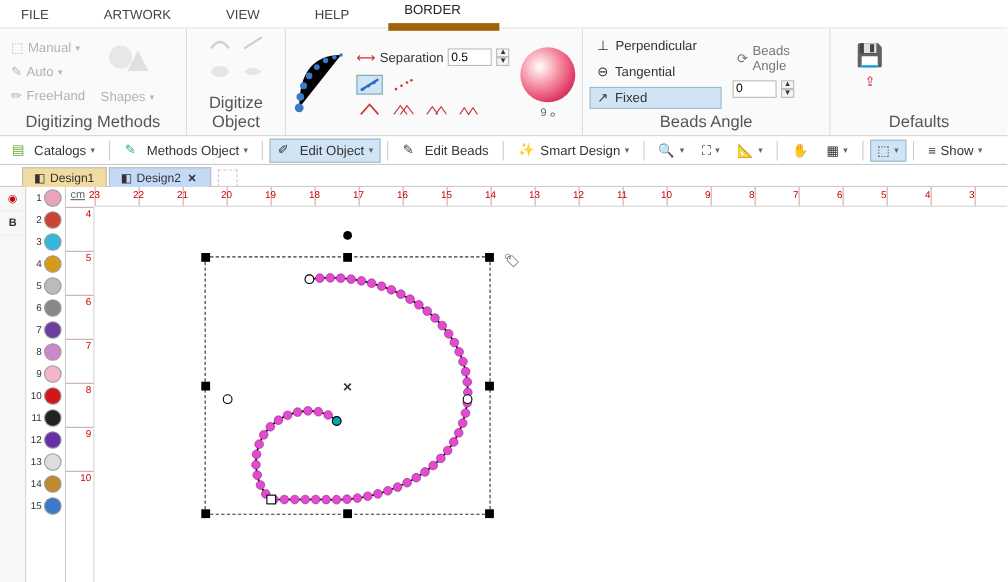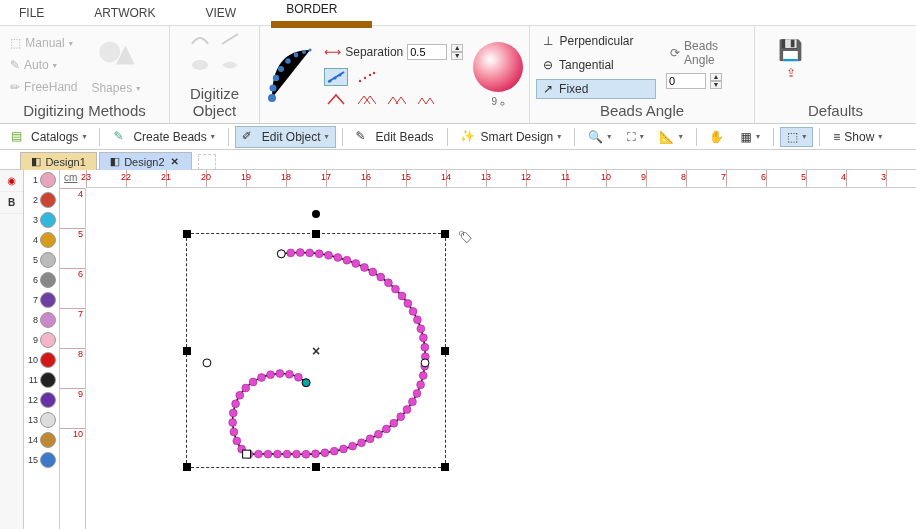--- a/index.html
+++ b/index.html
@@ -90,20 +90,21 @@
 
 svg.shape { position:absolute; left:0; top:0; width:100%; height:100%; overflow:visible;}
 </style>
 </head>
 <body>
 
 <div class="menubar">
   <div class="menu">FILE</div>
   <div class="menu">ARTWORK</div>
   <div class="menu">VIEW</div>
+  <div class="menu">HELP</div>
   <div class="menu active">BORDER</div>
 </div>
 
 <div class="ribbon">
 
   <div class="ribbon-group" style="width:170px">
     <div class="ribbon-group-body">
       <div class="stacked">
         <div class="icon-btn disabled">
             <span>⬚</span>
@@ -296,21 +297,21 @@
 
 <div class="toolbar2">
   <div class="tb-btn">
       <span class="tb-ico" style="color:#6a3">▤</span>
       <span>Catalogs</span>
       <span class="tri">▾</span>
     </div>
   <div class="tb-sep"></div>
   <div class="tb-btn">
       <span class="tb-ico" style="color:#3a7">✎</span>
-      <span>Create Beads</span>
+      <span>Methods Object</span>
       <span class="tri">▾</span>
     </div>
   <div class="tb-sep"></div>
   <div class="tb-btn active">
       <span class="tb-ico">✐</span>
       <span>Edit Object</span>
       <span class="tri">▾</span>
     </div>
   <div class="tb-sep"></div>
   <div class="tb-btn">

